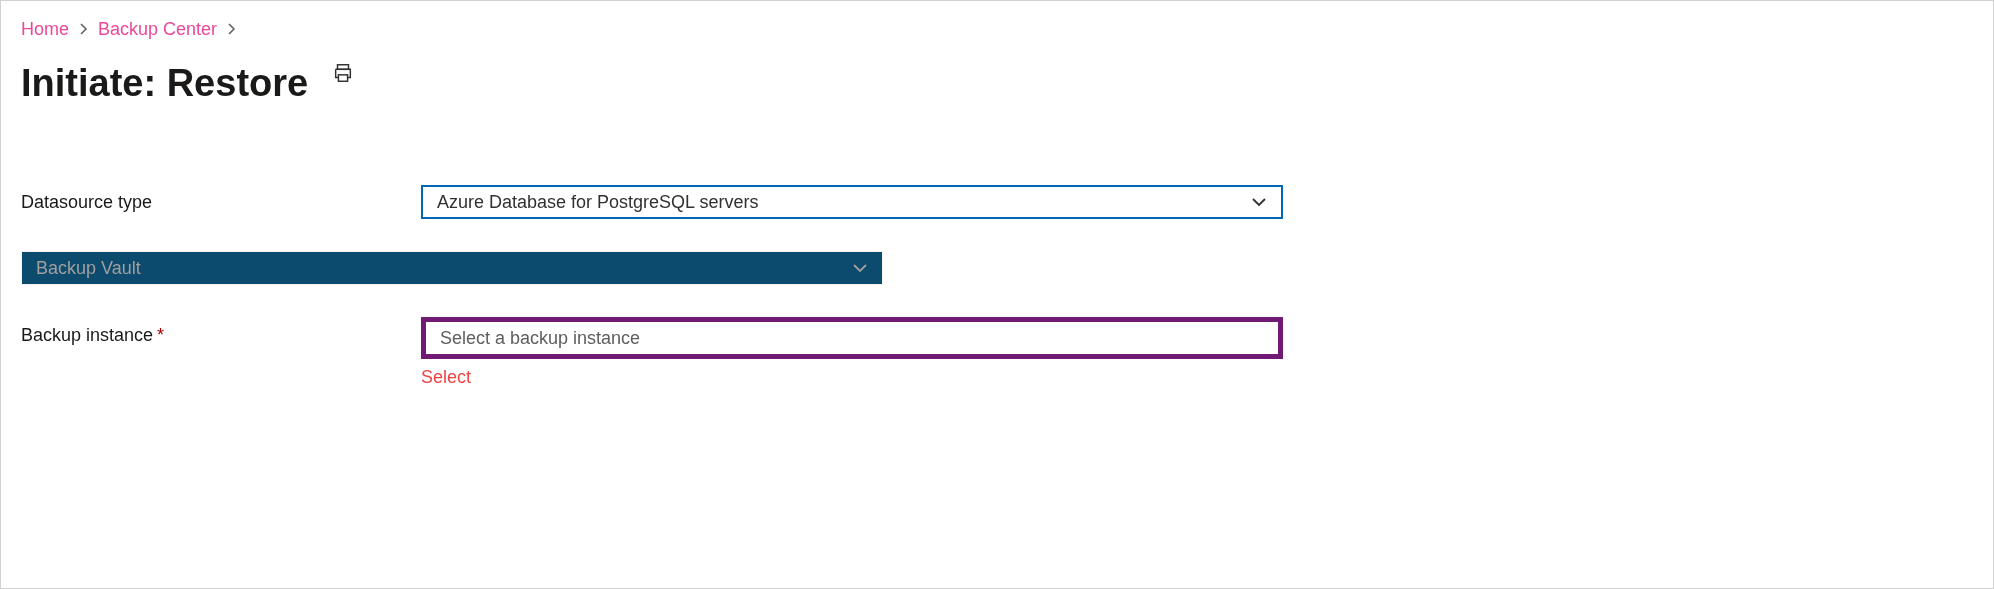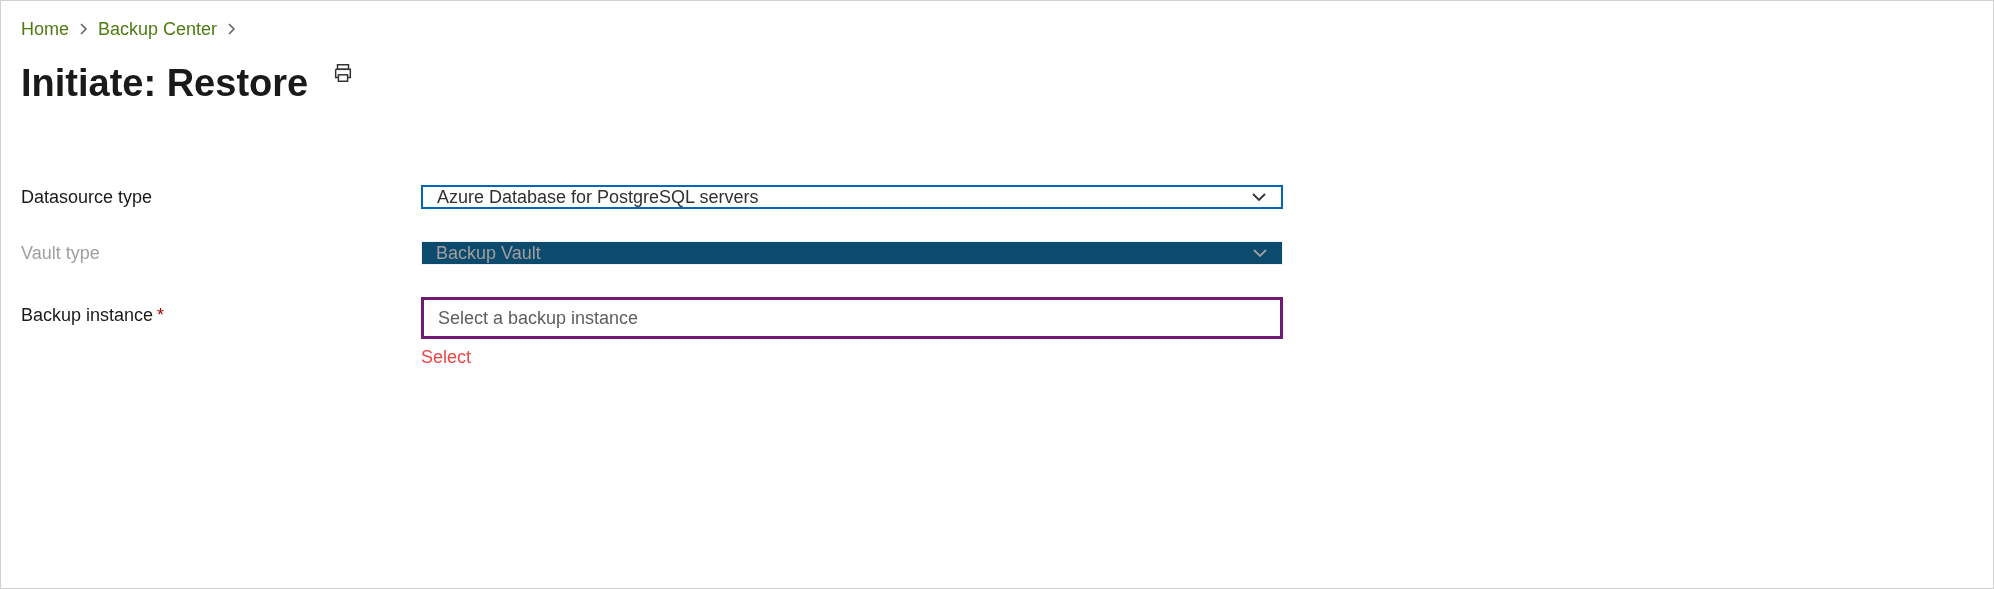--- a/index.html
+++ b/index.html
@@ -20,21 +20,21 @@
       padding: 18px 20px;
     }
     .breadcrumb {
       display: flex;
       align-items: center;
       gap: 10px;
       font-size: 18px;
       margin-bottom: 22px;
     }
     .breadcrumb a {
-      color: #4d7c0f;
+      color: #ec4899;
       text-decoration: none;
       cursor: pointer;
     }
     .breadcrumb-sep {
       color: #605e5c;
       font-size: 14px;
     }
     .page-title-row {
       display: flex;
       align-items: flex-start;
@@ -63,41 +63,41 @@
     .required {
       color: #a80000;
       margin-left: 4px;
     }
     .form-control-wrap {
       width: 862px;
       position: relative;
     }
     .select-field {
       width: 100%;
-      height: 24px;
+      height: 34px;
       border: 2px solid #0067b8;
       background: #ffffff;
       padding: 0 40px 0 14px;
       font-size: 18px;
       color: #323130;
       display: flex;
       align-items: center;
       cursor: pointer;
       position: relative;
     }
     .select-field.disabled {
       background: #0c4a6e;
       border: 1px solid #f3f2f1;
       color: #a19f9d;
       cursor: not-allowed;
     }
     .input-field {
       width: 100%;
       height: 42px;
-      border: 3px solid #701a75;
+      border: 5px solid #701a75;
       background: #ffffff;
       padding: 0 14px;
       font-size: 18px;
       color: #605e5c;
       display: flex;
       align-items: center;
     }
     .chevron {
       position: absolute;
       right: 14px;
@@ -165,21 +165,20 @@
         <span class="chevron">
           <svg width="16" height="10" viewBox="0 0 16 10">
               <path d="M2 2 L8 8 L14 2" stroke="#323130" stroke-width="1.8" fill="none"></path>
             </svg>
         </span>
       </div>
     </div>
   </div>
 
   <div class="form-row">
-    <div class="form-label disabled">Vault type</div>
     <div class="form-control-wrap">
       <div class="select-field disabled">
         <span>Backup Vault</span>
         <span class="chevron disabled">
           <svg width="16" height="10" viewBox="0 0 16 10">
               <path d="M2 2 L8 8 L14 2" stroke="#a19f9d" stroke-width="1.8" fill="none"></path>
             </svg>
         </span>
       </div>
     </div>

